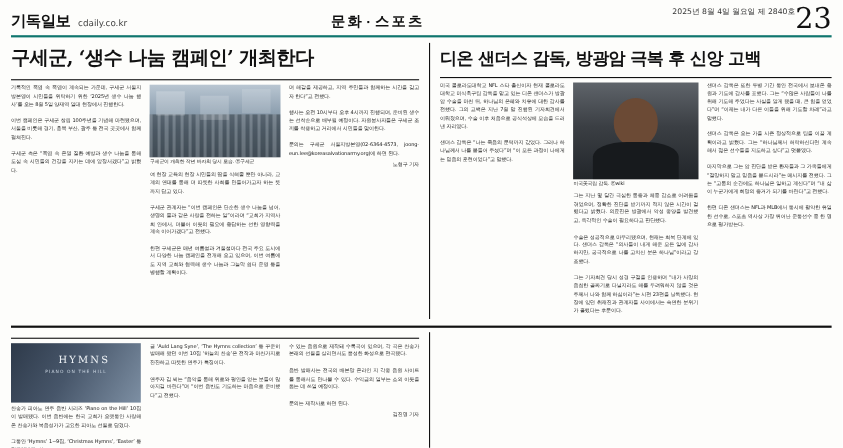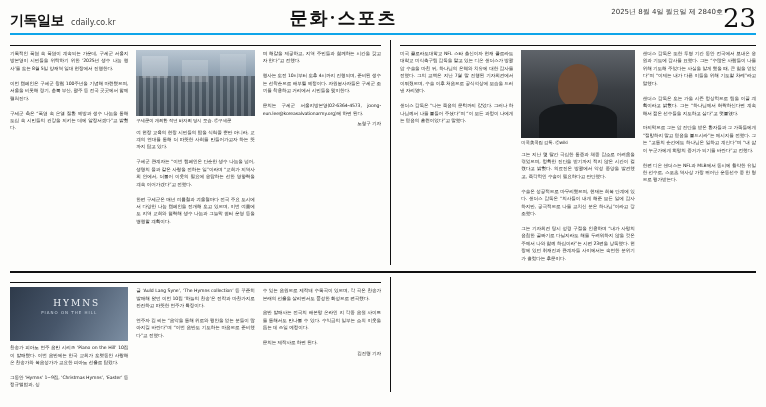--- a/index.html
+++ b/index.html
@@ -20,43 +20,43 @@
     height: 407px;
     background: #fdfdfb;
     box-sizing: border-box;
     padding: 6px 10px 4px 10px;
   }
   
   .masthead {
     display: flex;
     align-items: flex-end;
     justify-content: space-between;
-    border-bottom: 2px solid #0ea5e9;
+    border-bottom: 2px solid #0f766e;
     padding-bottom: 3px;
   }
   .mast-left {
     display: flex;
     align-items: baseline;
     gap: 7px;
   }
   .logo {
     font-family: "DejaVu Serif", serif;
     font-weight: bold;
     font-size: 14px;
     letter-spacing: -0.5px;
     color: #111;
   }
   .logo-url {
     font-size: 8px;
     color: #444;
     letter-spacing: 0px;
   }
   .mast-center {
-    font-family: Liberation Serif, serif;
-    font-size: 18px;
+    font-family: Liberation Mono, monospace;
+    font-size: 13px;
     font-weight: bold;
     letter-spacing: 2px;
     color: #111;
     margin-left: -40px;
   }
   .mast-right {
     display: flex;
     align-items: flex-start;
     gap: 0;
   }
@@ -243,20 +243,21 @@
     <div class="mast-center">문화·스포츠</div>
     <div class="mast-right">
       <span class="mast-date">2025년 8월 4일 월요일 제 2840호</span>
       <span class="page-num">23</span>
     </div>
   </div>
 
   <div class="content">
 
     <div class="col-left">
+      <div class="headline">구세군, ‘생수 나눔 캠페인’ 개최한다</div>
       <div class="rule-thin"></div>
       <div class="cols3" style="margin-top:4px;">
         <div class="textcol">
           <p style="white-space:pre-line">기록적인 폭염 속 폭염이 계속되는 가운데, 구세군 서울지방본영이 시민들을 위탁하기 위한 ‘2025년 생수 나눔 행사’를 오는 8월 5일 양재역 일대 현장에서 진행한다.
 
 이번 캠페인은 구세군 창립 100주년을 기념해 마련됐으며, 서울을 비롯해 경기, 충북 부산, 광주 등 전국 곳곳에서 함께 펼쳐진다.
 
 구세군 측은 “폭염 속 온열 질환 예방과 생수 나눔을 통해 도심 속 시민들의 건강을 지키는 데에 앞장서겠다”고 밝혔다.</p>
         </div>
         <div class="textcol">
@@ -275,20 +276,21 @@
 
 문의는 구세군 서울지방본영(02-6364-4573, joong-eun.lee@koreasalvationarmy.org)에 하면 된다.</p>
           <div class="byline">노형구 기자</div>
         </div>
       </div>
     </div>
 
     <div class="vdivide"></div>
 
     <div class="col-right">
+      <div class="headline small">디온 샌더스 감독, 방광암 극복 후 신앙 고백</div>
       <div class="rule-thin"></div>
       <div class="cols3" style="margin-top:4px;">
         <div class="textcol">
           <p style="white-space:pre-line">미국 콜로라도대학교 NFL 스타 출신이자 현재 콜로라도 대학교 미식축구팀 감독을 맡고 있는 디온 샌더스가 방광암 수술을 마친 뒤, 하나님의 은혜와 치유에 대한 감사를 전했다. 그의 고백은 지난 7월 말 진행된 기자회견에서 이뤄졌으며, 수술 이후 처음으로 공식석상에 모습을 드러낸 자리였다.
 
 샌더스 감독은 “나는 죽음의 문턱까지 갔었다. 그러나 하나님께서 나를 붙들어 주셨다”며 “이 모든 과정이 나에게는 믿음의 훈련이었다”고 말했다.</p>
         </div>
         <div class="textcol">
           <div class="photo photo-person"></div>
           <div class="cap">미국美국립 감독. ⓒwiki</div>

